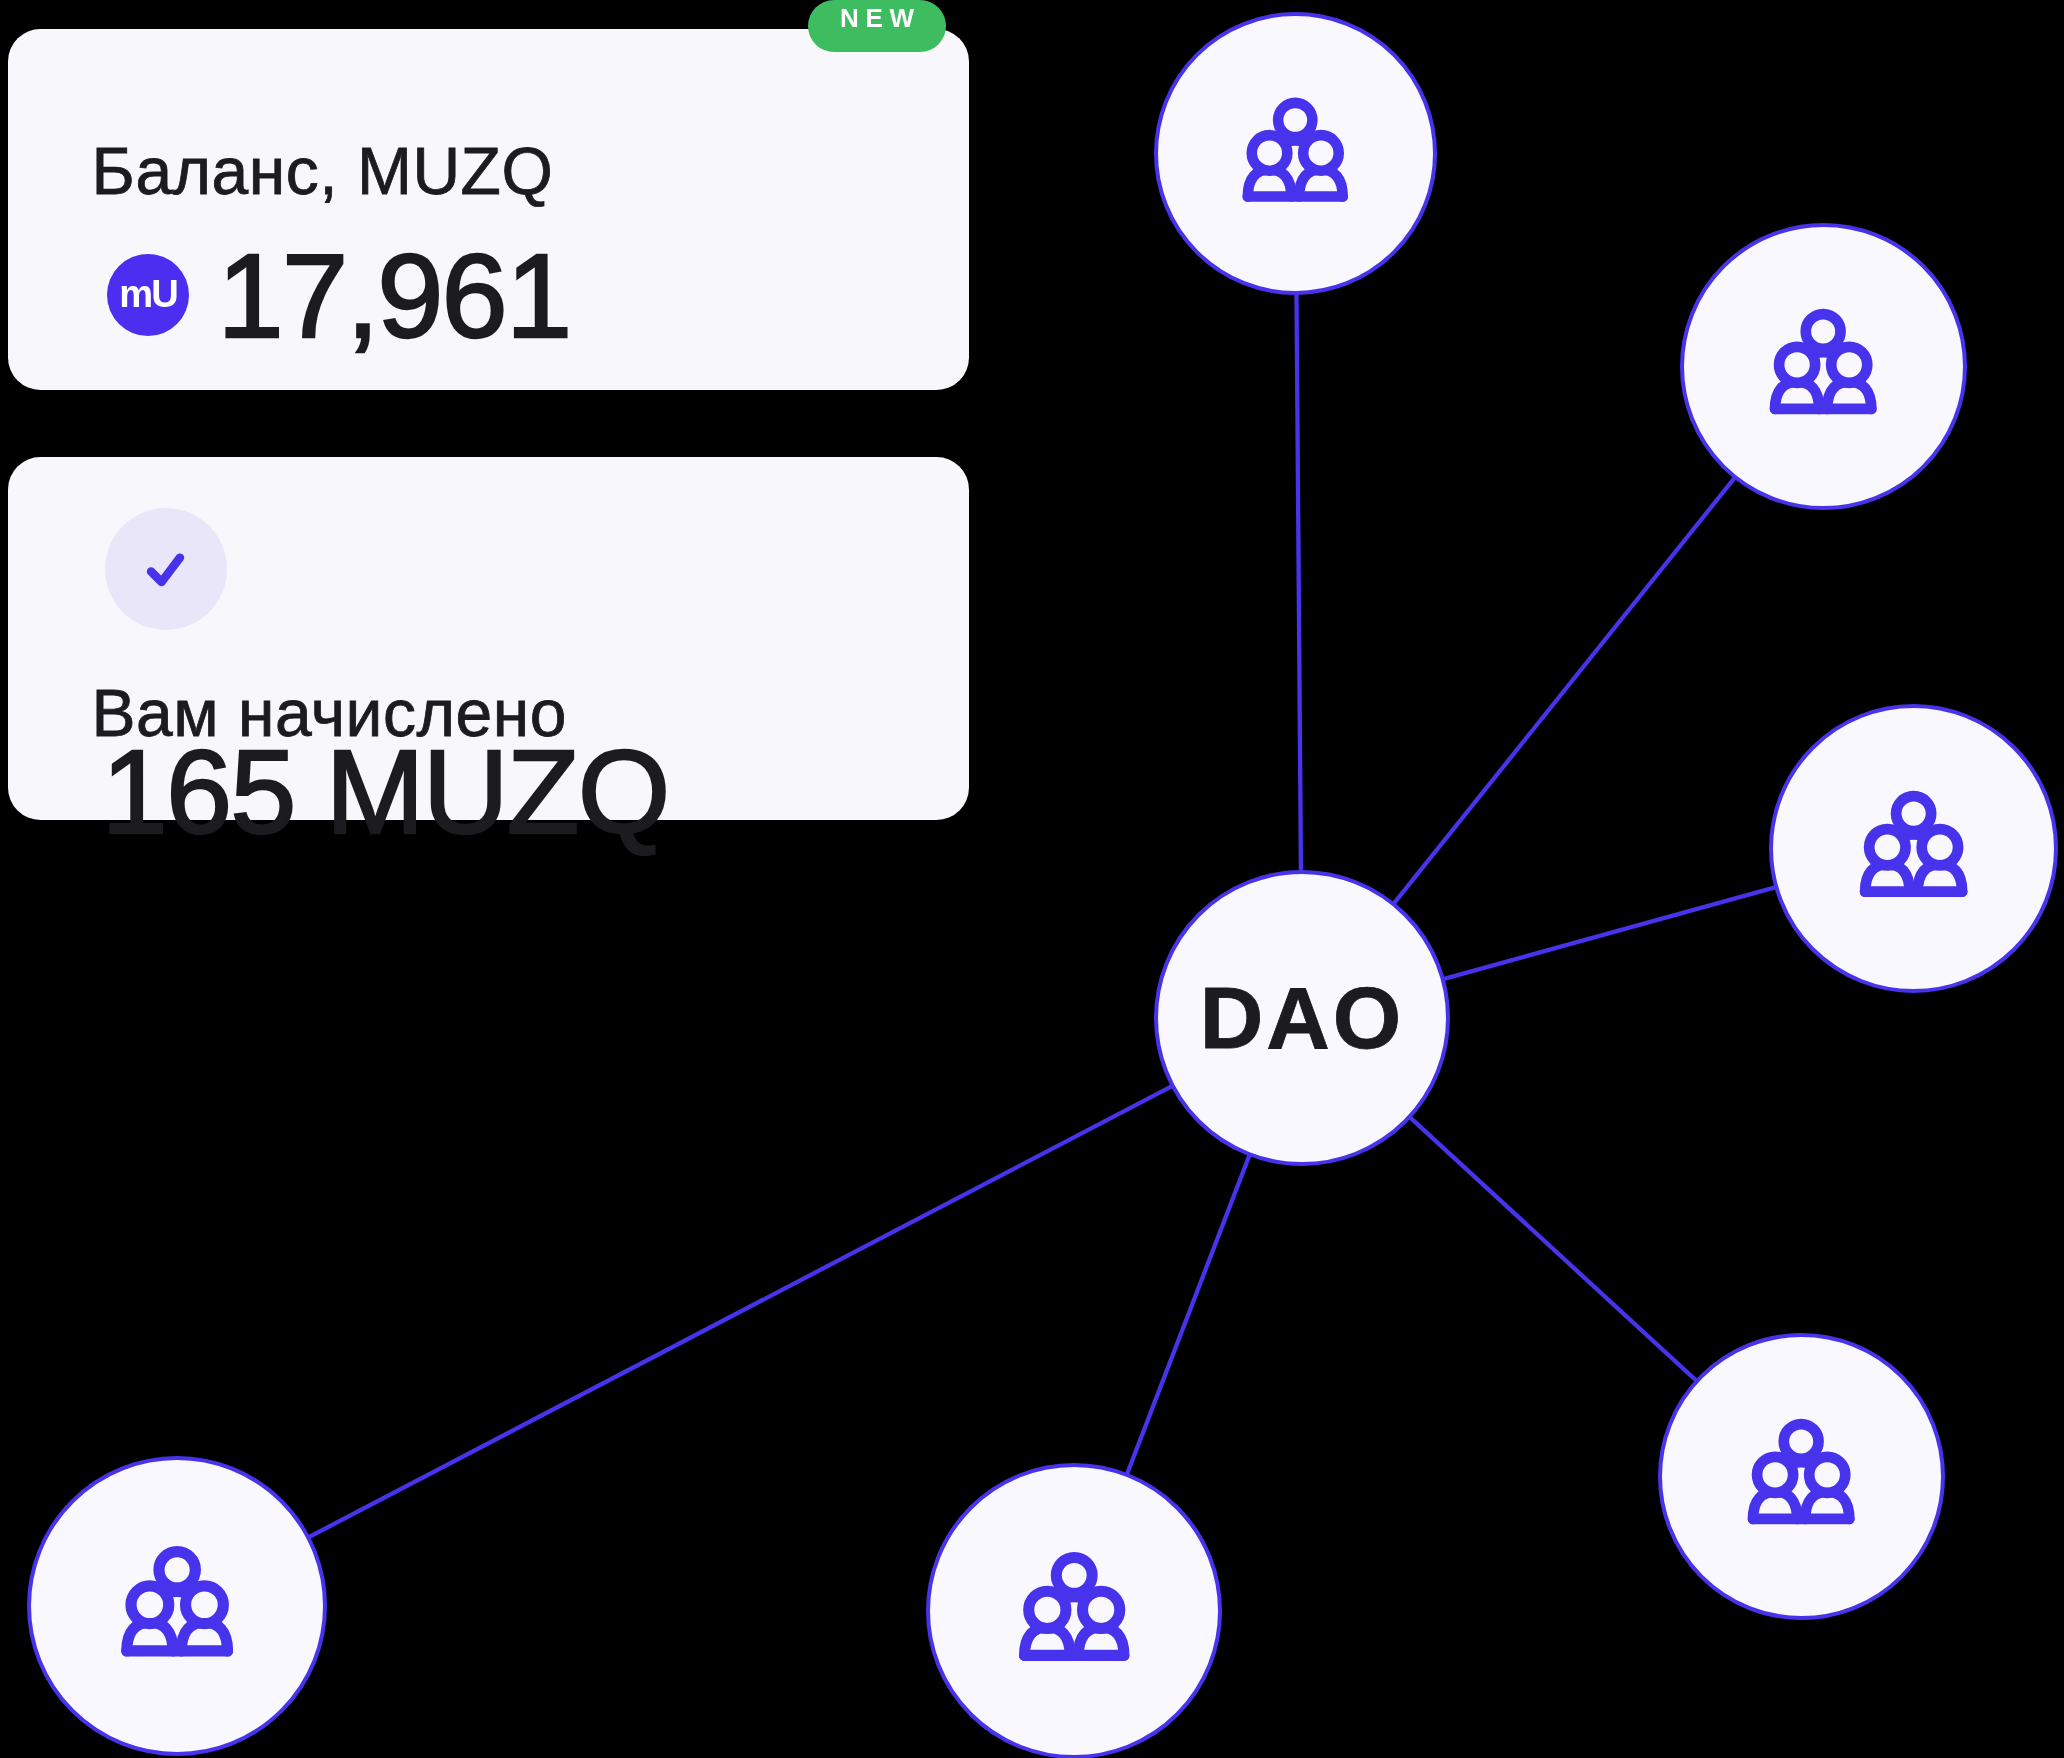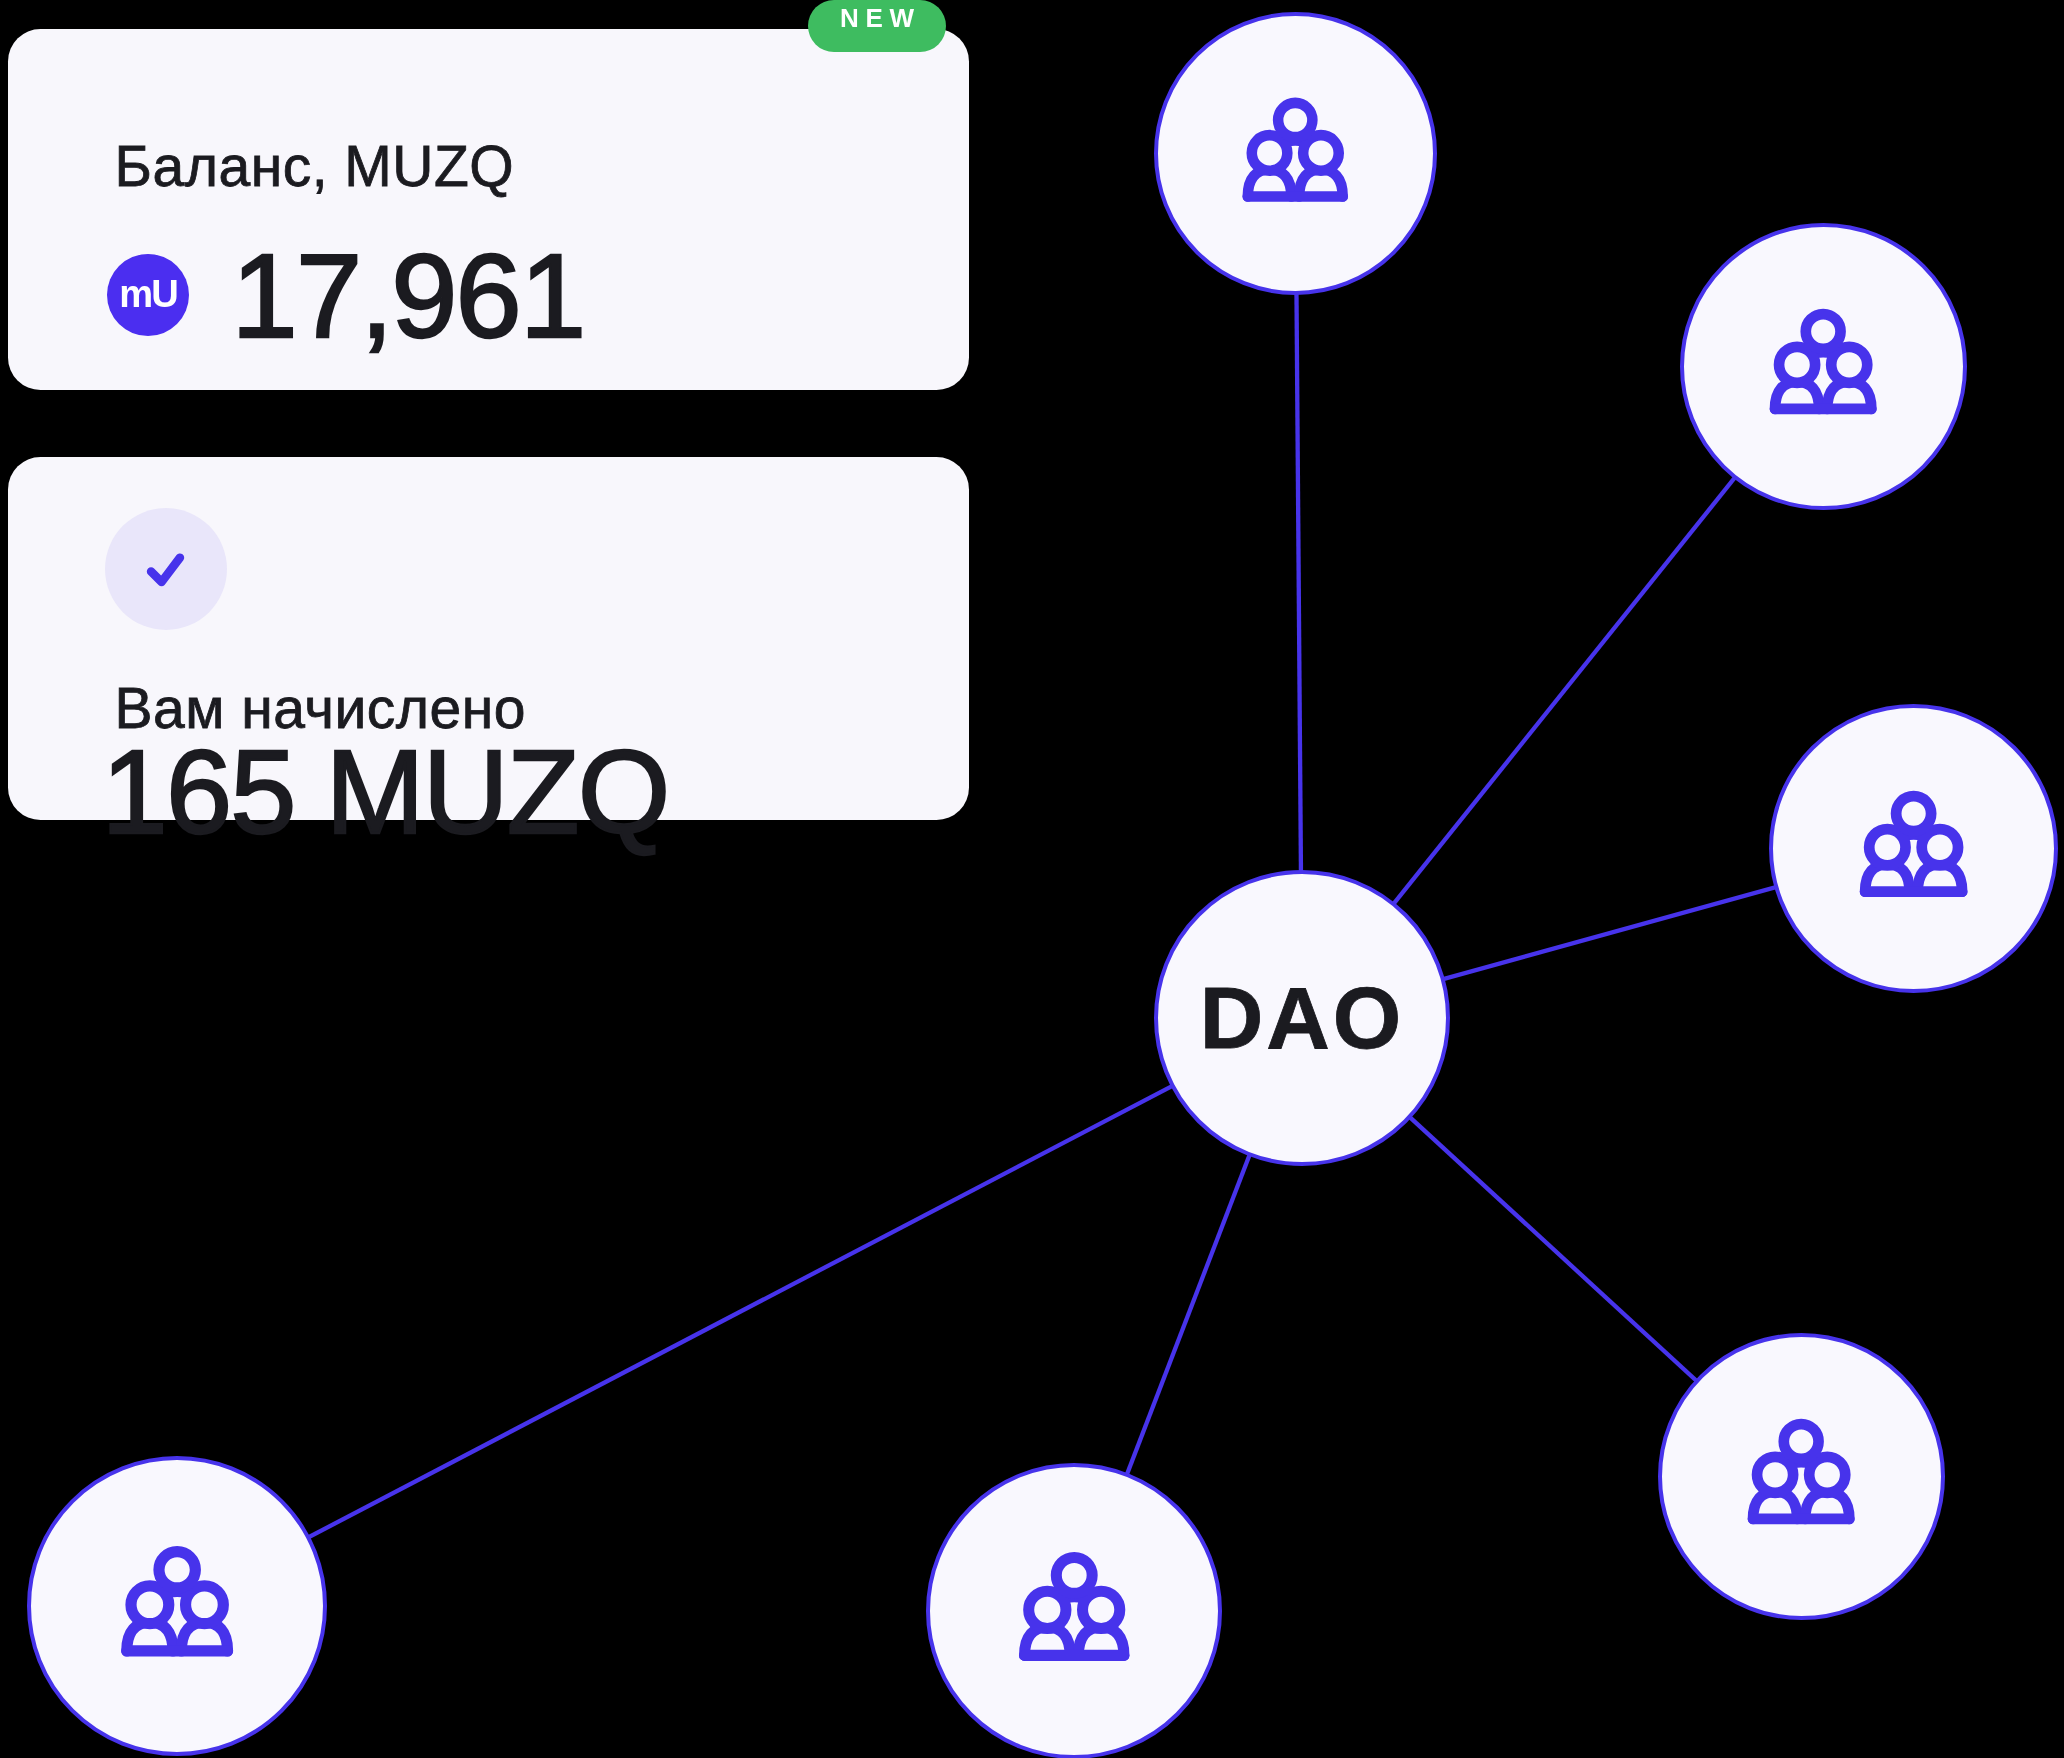--- a/index.html
+++ b/index.html
@@ -35,28 +35,28 @@
   }
 
   
   .card{
     position:absolute;z-index:3;background:var(--card-bg);border-radius:32.5px;
   }
   #balance-card{left:7.6px;top:29px;width:961px;height:361px;}
   #accrual-card{left:7.6px;top:457px;width:961px;height:363px;}
 
   .card-label{
-    position:absolute;left:107px;font-size:57px;line-height:1;
+    position:absolute;left:84px;font-size:66px;line-height:1;
     color:var(--text-dark);-webkit-text-stroke:0.8px currentColor;
     letter-spacing:0.5px;white-space:nowrap;
   }
   #balance-label{top:109px;}
   .balance-row{
     position:absolute;left:99px;top:222px;height:88px;
-    display:flex;align-items:center;gap:43px;
+    display:flex;align-items:center;gap:29px;
   }
   .coin{width:82px;height:82px;flex:0 0 auto;display:block;}
   .big-value{
     font-size:119px;line-height:1;color:var(--text-dark);
     -webkit-text-stroke:2.3px currentColor;letter-spacing:-1.9px;white-space:nowrap;
   }
   #new-badge{
     position:absolute;z-index:4;left:808px;top:0;height:52px;
     border-radius:27px;background:var(--badge-green);
     display:flex;align-items:center;justify-content:center;

